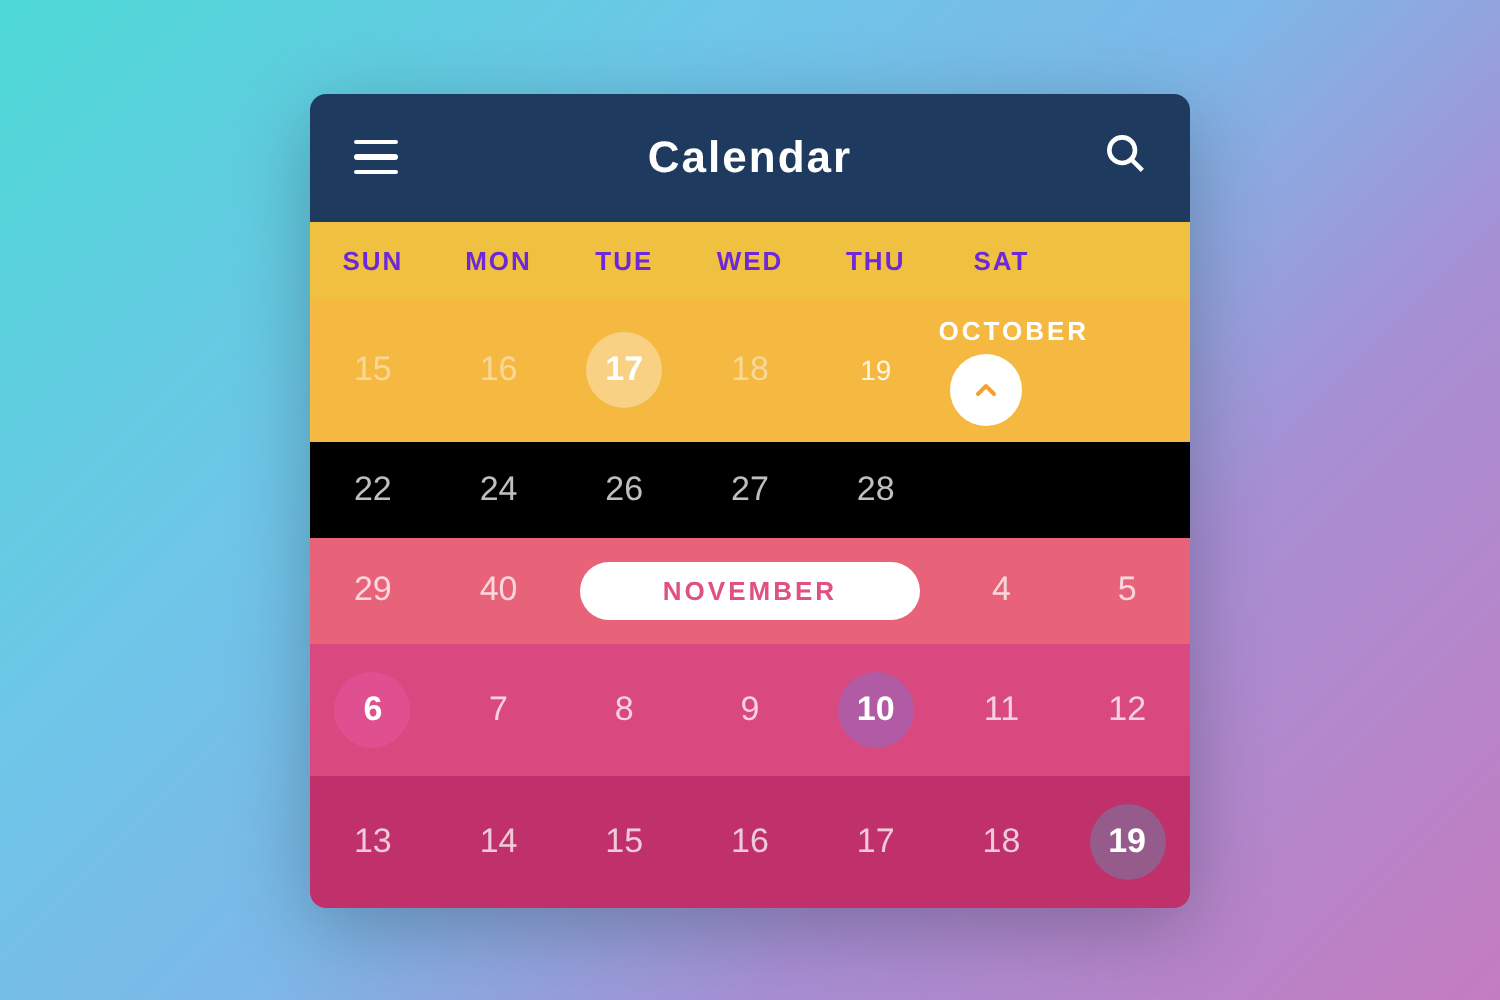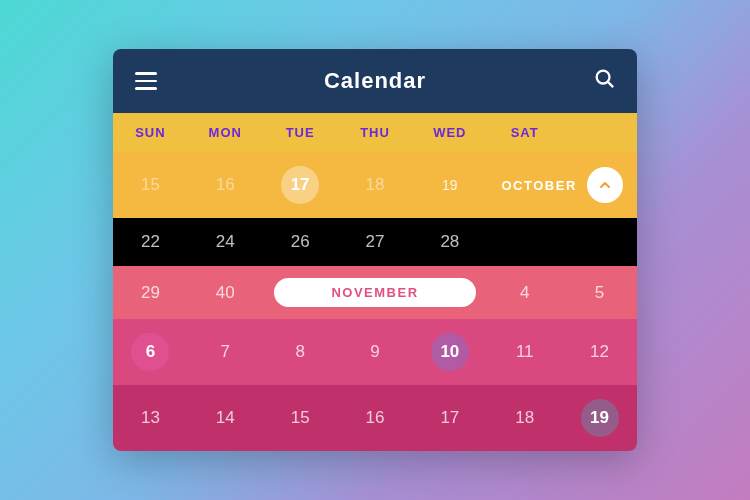--- a/index.html
+++ b/index.html
@@ -7,21 +7,21 @@
       width: 750px;
       height: 500px;
       display: flex;
       align-items: center;
       justify-content: center;
       background: linear-gradient(135deg, #4dd9d5 0%, #6ec6e8 30%, #7db8e8 50%, #a78fd4 70%, #c47cc0 100%);
       font-family: 'Segoe UI', Arial, sans-serif;
     }
 
     .calendar-widget {
-      width: 524px;
+      width: 440px;
       border-radius: 8px;
       overflow: hidden;
       box-shadow: 0 10px 40px rgba(0,0,0,0.25);
     }
 
     .calendar-header {
       background-color: #1e3a5f;
       display: flex;
       align-items: center;
       justify-content: space-between;
@@ -185,37 +185,37 @@
         <circle cx="11" cy="11" r="7"></circle>
         <line x1="16.5" y1="16.5" x2="22" y2="22"></line>
       </svg>
     </div>
   </div>
 
   <div class="days-header">
     <div class="day-name">SUN</div>
     <div class="day-name">MON</div>
     <div class="day-name">TUE</div>
+    <div class="day-name">WED</div>
     <div class="day-name">THU</div>
-    <div class="day-name">WED</div>
     <div class="day-name">SAT</div>
   </div>
 
   <div class="calendar-rows">
 
     <div class="calendar-row row-1" style="align-items:center;">
       <div class="cal-cell faded">15</div>
       <div class="cal-cell faded">16</div>
       <div class="cal-cell">
         <span class="circle white-circle">17</span>
       </div>
       <div class="cal-cell faded">18</div>
       <div class="cal-cell" style="color:rgba(255,255,255,0.85); font-size:14px;">19</div>
       <div class="cal-cell" style="grid-column: span 2; padding: 8px 0 8px 0;">
-        <div style="display:flex; align-items:center; justify-content:center; gap:4px;">
+        <div style="display:flex; align-items:flex-start; justify-content:center; gap:4px;flex-direction:column;">
           <span style="color:white; font-size:13px; font-weight:700; letter-spacing:1.5px;">OCTOBER</span>
           <div class="up-arrow-btn">
             <svg viewBox="0 0 24 24" fill="none" stroke="#f5a030" stroke-width="3" stroke-linecap="round" stroke-linejoin="round">
               <polyline points="18 15 12 9 6 15"></polyline>
             </svg>
           </div>
         </div>
       </div>
     </div>
 

